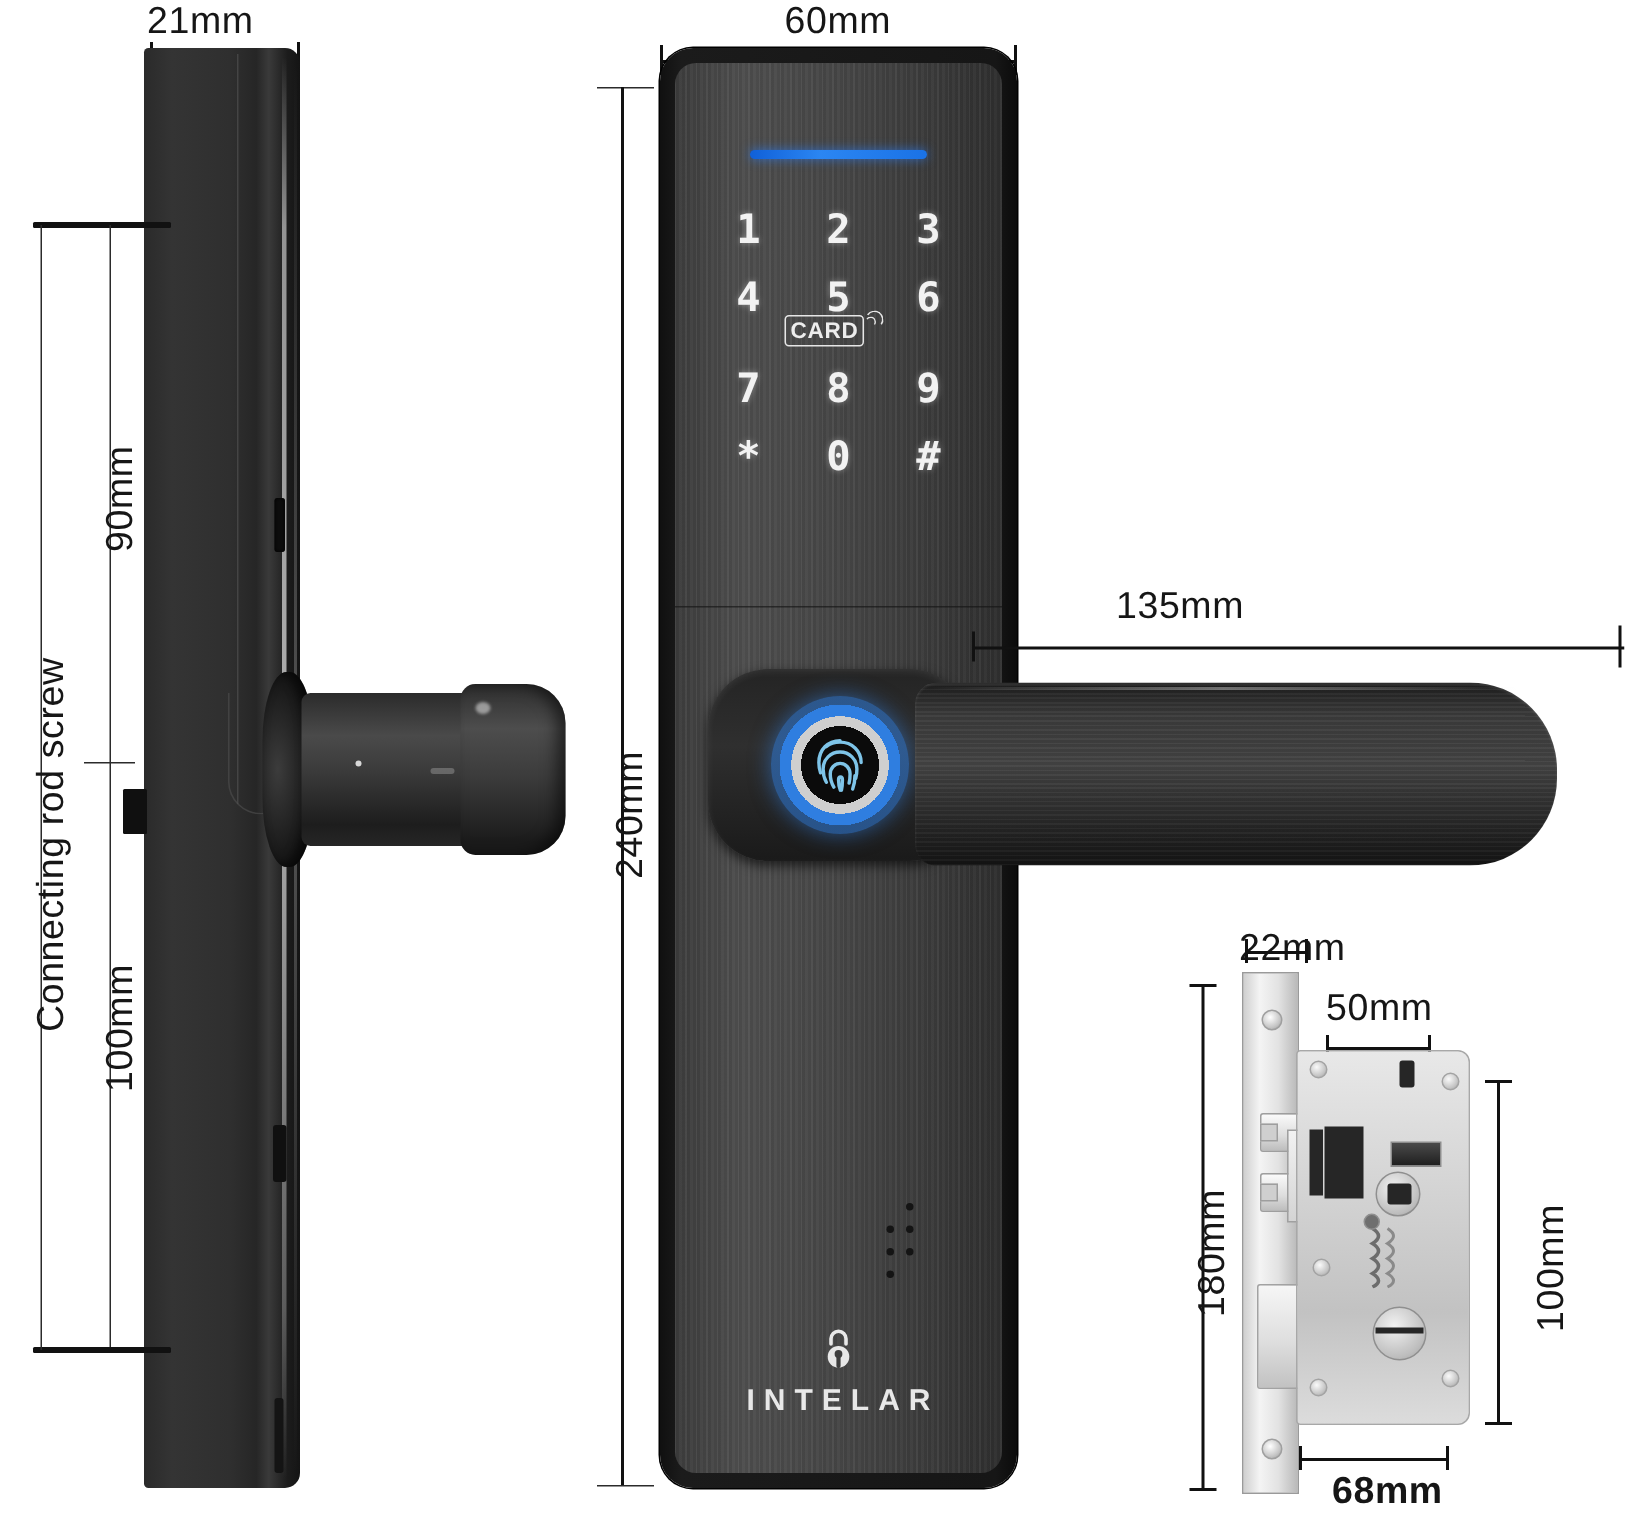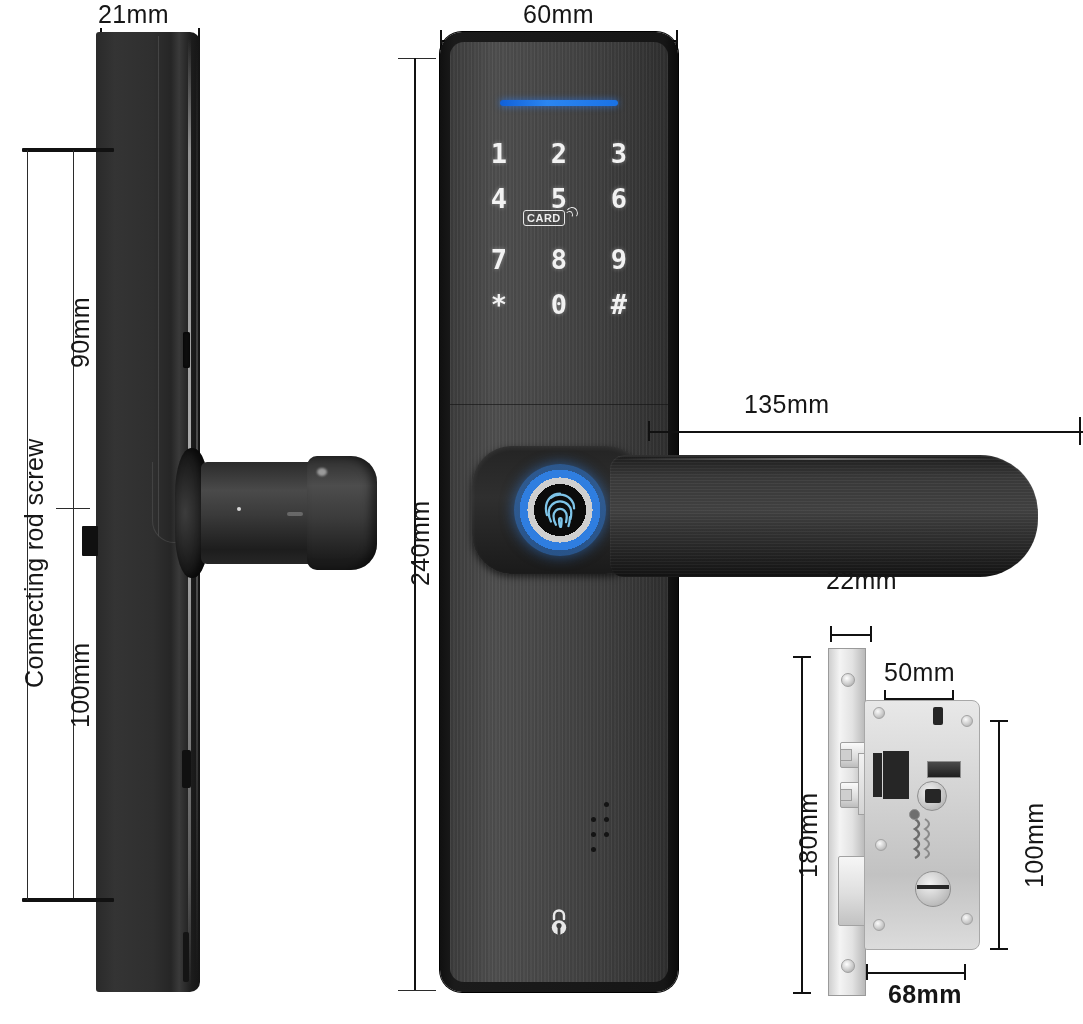--- a/index.html
+++ b/index.html
@@ -78,21 +78,21 @@
   .led{position:absolute;left:50px;width:118px;height:6px;top:58px;
        background:linear-gradient(90deg,#1060d8,#2b86f2 40%,#1a72e6);
        border-radius:3px;box-shadow:0 0 7px rgba(40,120,240,.75);}
 
   .keypad{position:absolute;left:26px;top:96px;width:166px;}
   .keyrow{display:flex;justify-content:space-between;margin-bottom:14px;}
   .key{width:46px;text-align:center;font-size:27px;font-weight:700;color:#f2f2f2;
        font-family:"DejaVu Sans Mono","Liberation Mono",monospace;
        text-shadow:0 0 4px rgba(255,255,255,.35);letter-spacing:0;}
   .cardicon{position:absolute;left:73px;top:168px;display:flex;align-items:flex-start;}
-  .cardbox{font-size:11px;font-weight:700;color:#ededed;border:1.6px solid #e6e6e6;
+  .cardbox{font-size:15px;font-weight:700;color:#ededed;border:1.6px solid #e6e6e6;
            border-radius:3px;padding:1px 3px;letter-spacing:.5px;
            font-family:"Liberation Sans",sans-serif;}
   .waves{position:relative;width:14px;height:14px;margin-left:1px;margin-top:-6px;}
   .waves i{position:absolute;border:1.6px solid #e6e6e6;border-radius:50%;
            border-left-color:transparent;border-bottom-color:transparent;
            transform:rotate(-10deg);}
   .waves i:nth-child(1){width:5px;height:5px;left:0;top:7px;}
   .waves i:nth-child(2){width:10px;height:10px;left:0;top:3px;}
 
   
@@ -266,20 +266,21 @@
           <span style="left:0;top:45px;"></span>
         </div>
 
         <div class="brand">
           <svg class="brandmark" viewBox="0 0 26 30">
             <path d="M8 10V6.5a5 5 0 0 1 10 0V10" fill="none" stroke="#e8e8e8" stroke-width="2.4" stroke-linecap="round"></path>
             <circle cx="13" cy="18.5" r="7.2" fill="#e8e8e8"></circle>
             <rect x="11.6" y="17" width="2.8" height="9" rx="1.3" fill="#3f3f3f"></rect>
             <circle cx="13" cy="16.6" r="2.6" fill="#3f3f3f"></circle>
           </svg>
+          <div class="brandtext">INTELAR</div>
         </div>
 
       </div>
     </div>
 
     <div class="thinline" style="left:398px;top:990px;width:38px;"></div>
     <div class="vline" style="left:414px;top:58px;height:932px;"></div>
     <div class="dimlabel vert" style="left:408px;top:586px;">240mm</div>
 
     <div class="dimlabel" style="left:744px;top:392px;">135mm</div>
@@ -287,21 +288,21 @@
     <div class="tick-v" style="left:648px;top:421px;height:20px;"></div>
     <div class="tick-v" style="left:1079px;top:417px;height:28px;"></div>
 
     <div id="fronthandle">
       <div class="fh-top"></div>
     </div>
   </div>
 
   <div>
 
-    <div class="dimlabel" style="left:826px;top:568px;text-align:right;">22mm</div>
+    <div class="dimlabel" style="left:826px;top:620px;text-align:right;">22mm</div>
     <div class="hline" style="left:830px;top:634px;width:42px;"></div>
     <div class="tick-v" style="left:830px;top:626px;height:16px;"></div>
     <div class="tick-v" style="left:870px;top:626px;height:16px;"></div>
 
     <div class="dimlabel" style="left:884px;top:660px;">50mm</div>
     <div class="hline" style="left:884px;top:698px;width:70px;"></div>
     <div class="tick-v" style="left:884px;top:690px;height:16px;"></div>
     <div class="tick-v" style="left:952px;top:690px;height:16px;"></div>
 
     <div class="vline" style="left:801px;top:656px;height:338px;"></div>

